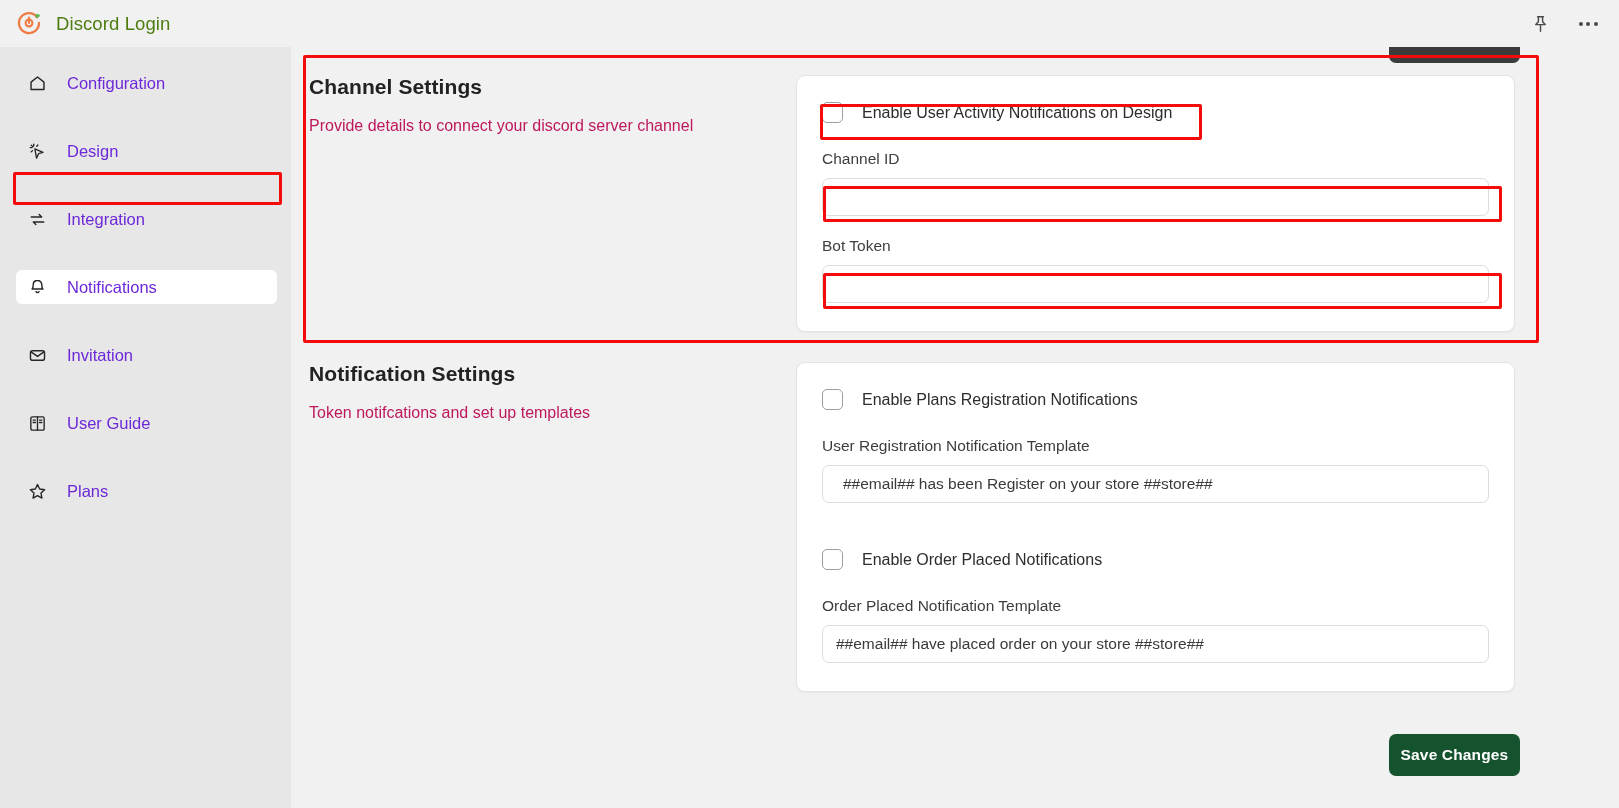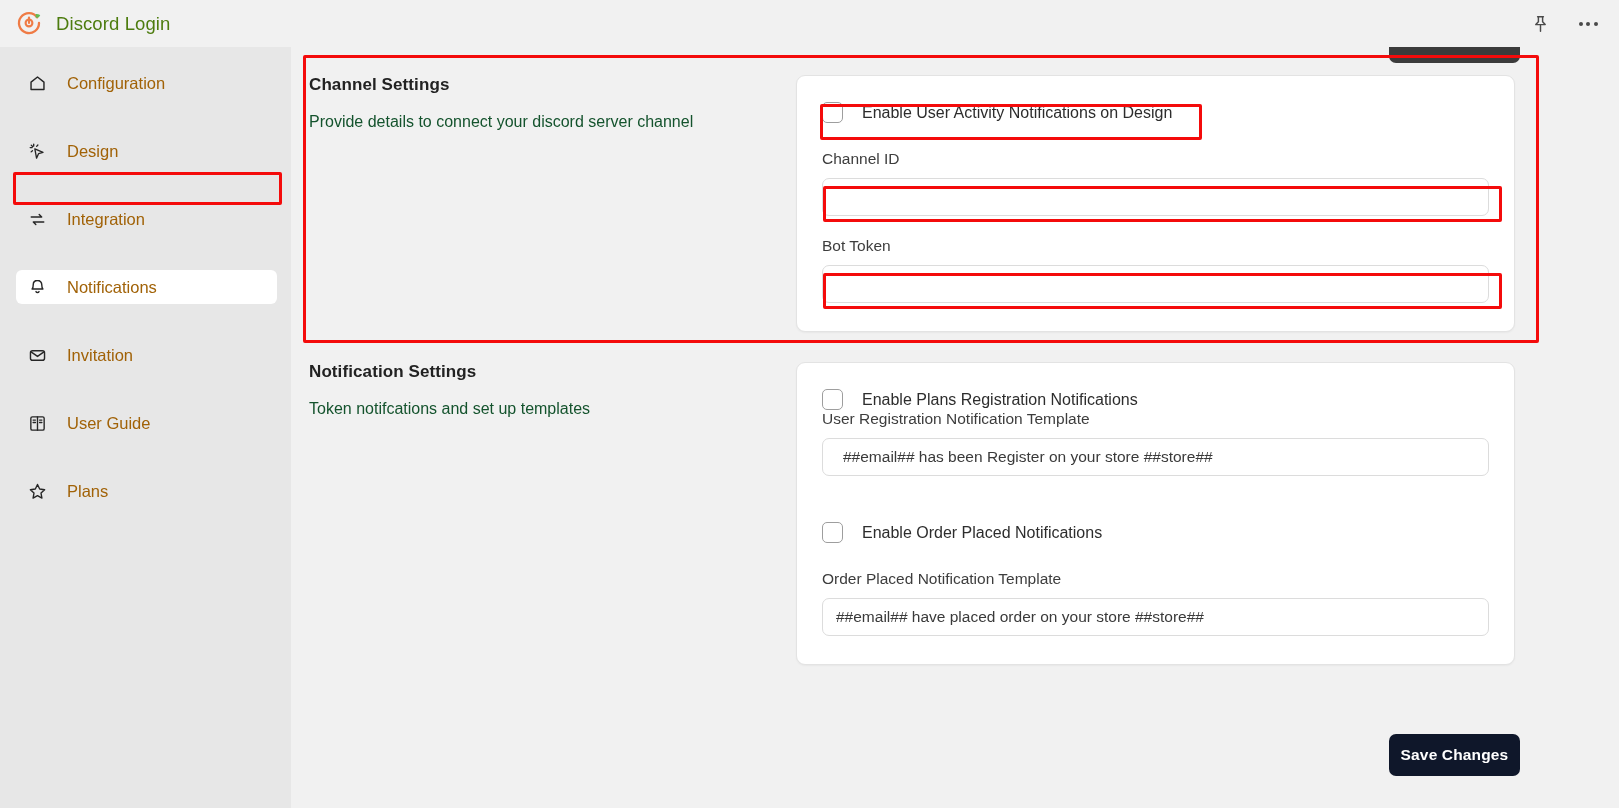--- a/index.html
+++ b/index.html
@@ -65,21 +65,21 @@
   }
   .nav-item {
     display: flex;
     align-items: center;
     gap: 19px;
     height: 34px;
     margin: 0 14px 0 16px;
     padding-left: 11px;
     border-radius: 6px;
     cursor: pointer;
-    color: #a16207;
+    color: #6d28d9;
     font-size: 16.5px;
     margin-bottom: 0;
   }
   .nav-spacer { height: 34px; }
   .nav-item .ic {
     width: 21px; height: 21px;
     display: flex; align-items: center; justify-content: center;
     flex: 0 0 21px;
     color: #262626;
   }
@@ -108,29 +108,29 @@
     background: #3b3b3b;
     border-radius: 7px;
   }
 
   .section {
     display: flex;
     position: absolute;
   }
   .sec-left { width: 505px; flex: 0 0 505px; padding-left: 18px; }
   .sec-title {
-    font-size: 17px;
+    font-size: 21px;
     font-weight: bold;
     color: #222;
     letter-spacing: .1px;
   }
   .sec-sub {
     margin-top: 18px;
     font-size: 16px;
-    color: #14532d;
+    color: #be185d;
   }
 
   .card {
     background: #ffffff;
     border: 1px solid #e3e3e3;
     border-radius: 9px;
     box-shadow: 0 1px 2px rgba(0,0,0,.045);
   }
 
   .field-label {
@@ -178,21 +178,21 @@
     border-radius: 2px;
   }
 
   
   .save-btn {
     position: absolute;
     left: 1098px;
     top: 687px;
     width: 131px;
     height: 42px;
-    background: #0f172a;
+    background: #14532d;
     color: #ffffff;
     border: none;
     border-radius: 7px;
     font-family: "Liberation Sans", sans-serif;
     font-size: 15.5px;
     font-weight: bold;
     cursor: pointer;
     letter-spacing: .15px;
     text-align: center;
   }
@@ -339,21 +339,21 @@
       <div class="sec-sub">Token notifcations and set up templates</div>
     </div>
 
     <div class="card" style="width:719px; padding:26px 25px 28px 25px;">
 
       <div class="cb-row">
         <span class="cbox"></span>
         <span class="cb-label">Enable Plans Registration Notifications</span>
       </div>
 
-      <div style="">
+      <div style="margin-top:27px;">
         <div class="field-label">User Registration Notification Template</div>
         <input class="text-input" type="text" style="margin-top: 10px; padding-left: 20px;" value="##email## has been Register on your store ##store##">
       </div>
 
       <div class="cb-row" style="margin-top:46px;">
         <span class="cbox"></span>
         <span class="cb-label">Enable Order Placed Notifications</span>
       </div>
 
       <div style="margin-top:27px;">

